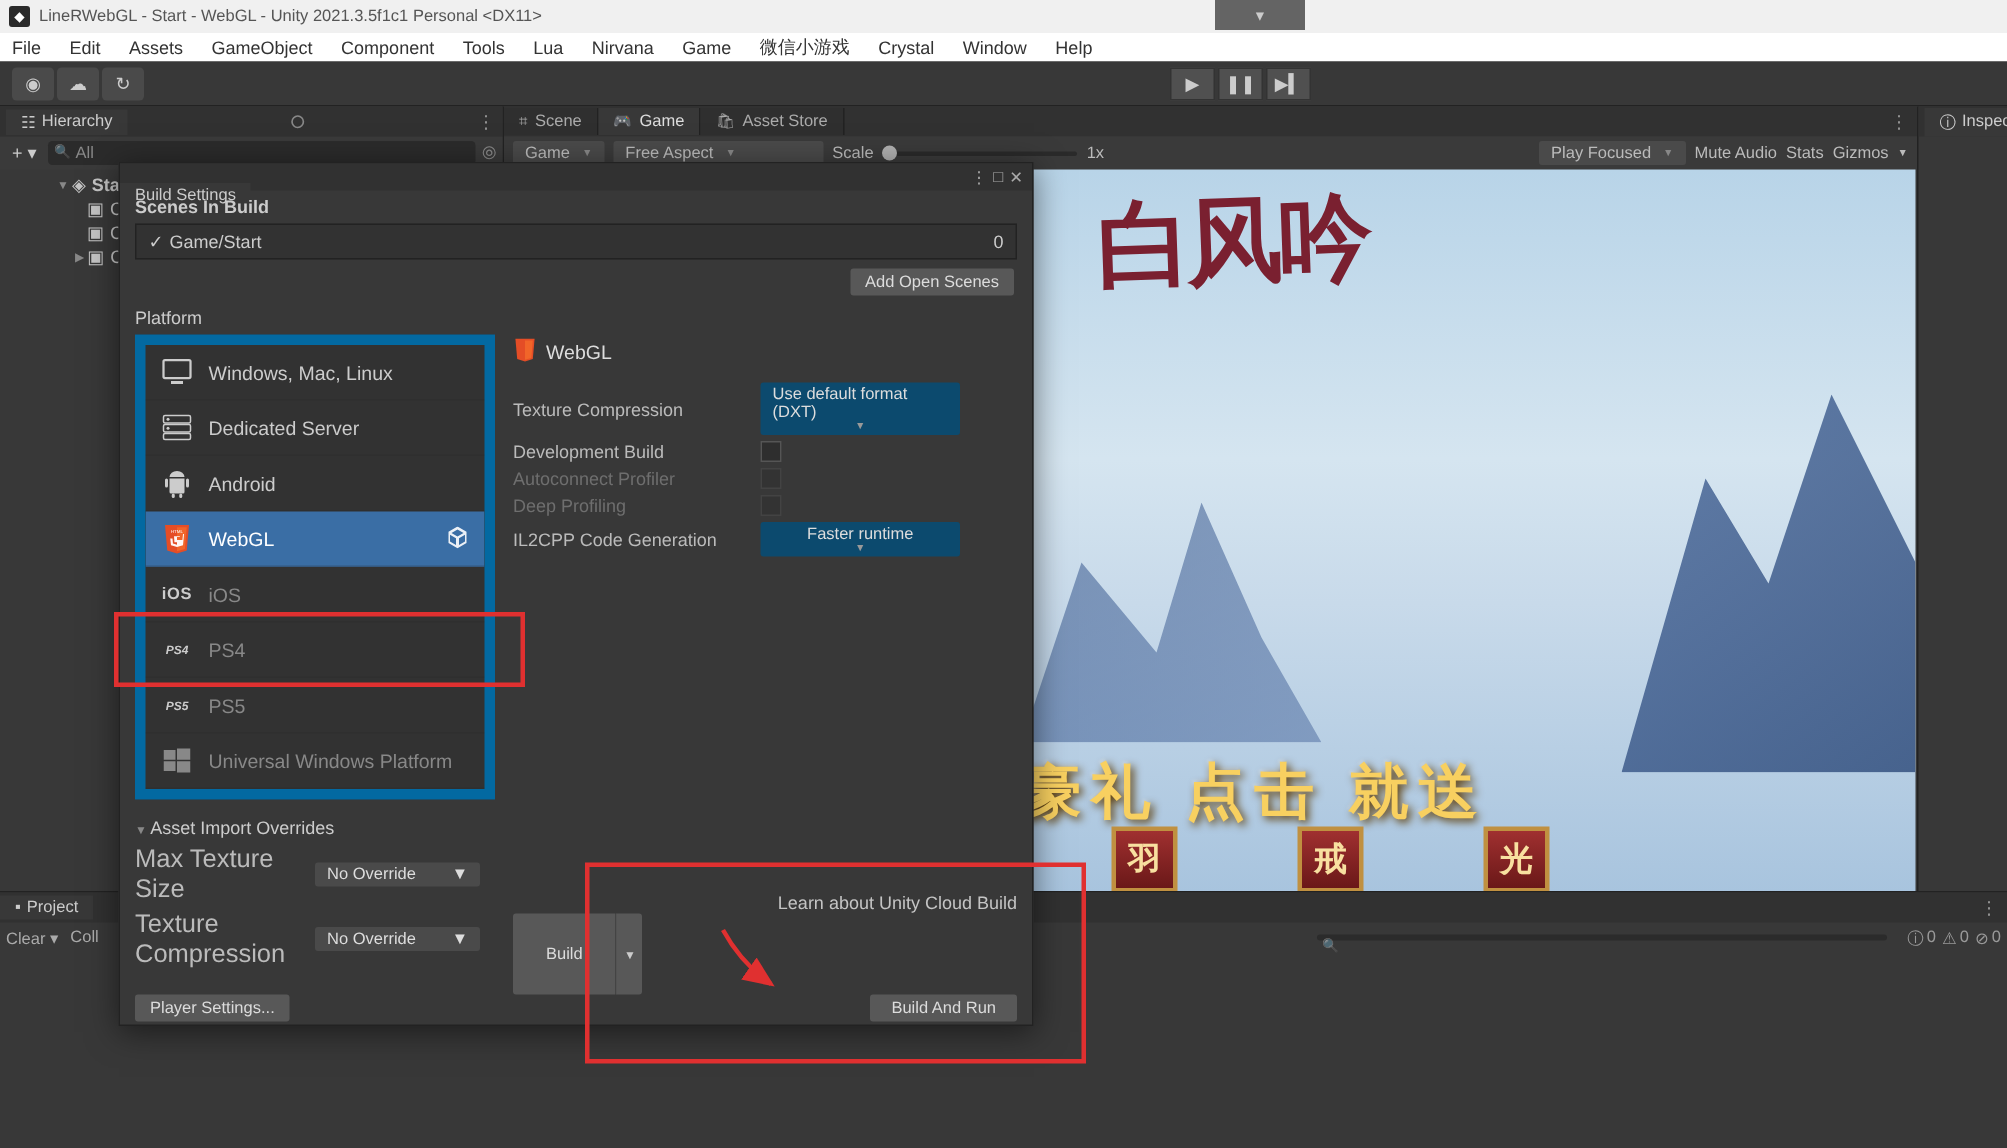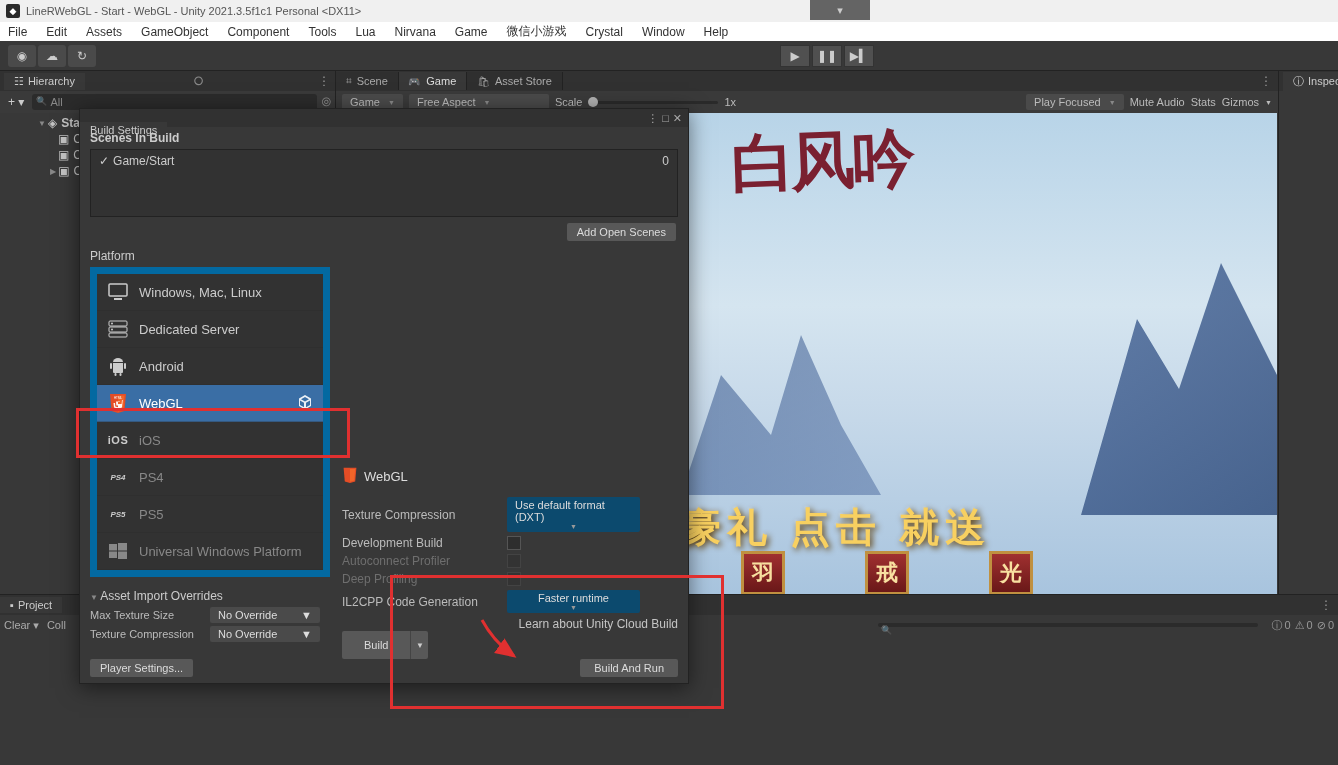--- a/index.html
+++ b/index.html
@@ -77,21 +77,21 @@
 .build-window .bw-tab { background:#383838; padding:2px 10px; font-size:11px; color:#ccc;margin-top:24px; }
 .build-window .bw-tabrow .wctrls { margin-left:auto; display:flex; gap:4px; padding:0 6px; color:#aaa; font-size:11px; }
 .build-window .scenes-label { padding:4px 10px; font-size:12px; color:#ccc; font-weight:bold; }
 .build-window .scenes-box { margin:0 10px; height:116px; background:#323232; border:1px solid #222; padding:4px 8px; position:relative; }
 .build-window .scenes-box .scene-row { display:flex; align-items:center; gap:4px; color:#ccc; font-size:12px; }
 .build-window .scenes-box .scene-row .idx { margin-left:auto; }
 .build-window .add-scenes { margin:6px 12px 2px auto; align-self:flex-end; }
 
 .ubtn { background:#585858; color:#dcdcdc; border:none; padding:3px 10px; font-size:11px; border-radius:2px; cursor:default; }
 
-.build-window .lower { flex:1; display:flex; padding:6px 10px; gap:12px;align-items:flex-end; }
+.build-window .lower { flex:1; display:flex; padding:6px 10px; gap:12px; }
 
 .plat-col { width:240px; display:flex; flex-direction:column; }
 .plat-col .plat-title { font-size:12px; color:#ccc; margin-bottom:4px; }
 .plat-list { flex:1; background:#323232; border:7px solid #0369a1; overflow:hidden; display:flex; flex-direction:column; }
 .plat-item { display:flex; align-items:center; gap:10px; padding:7px 10px; color:#ccc; font-size:13px; border-bottom:1px solid #2a2a2a4d; }
 .plat-item.selected { background:#3a6ea5; color:#fff; }
 .plat-item.dim { color:#888; }
 .plat-item .picon { width:22px; height:22px; display:flex; align-items:center; justify-content:center; font-size:12px; color:#ccc; }
 .plat-item .unity-mark { margin-left:auto; width:16px; height:16px; opacity:.9; }
 
@@ -104,24 +104,24 @@
 .settings-col .row .lbl { width:165px; color:#bbb; }
 .settings-col .row.dim .lbl { color:#6e6e6e; }
 .dd2 { background:#0c4a6e; padding:2px 8px; border-radius:2px; display:flex; align-items:center; justify-content:space-between; color:#ddd; font-size:11px; width:133px;flex-direction:column; }
 .dd2 .tri { font-size:7px; color:#999; }
 .chk { width:14px; height:14px; background:#2e2e2e; border:1px solid #555; }
 
 .overrides { margin-top:12px; }
 .overrides .ov-title { font-size:12px; color:#ccc; margin-bottom:4px; }
 .overrides .ov-title::before { content:'▼ '; font-size:8px; color:#888; }
 .overrides .ov-row { display:flex; align-items:center; margin-bottom:3px; }
-.overrides .ov-row .lbl { width:120px; font-size:11px; color:#bbb; }
+.overrides .ov-row .lbl { width:120px; font-size:17px; color:#bbb; }
 .dd3 { background:#4a4a4a; padding:2px 8px; border-radius:2px; display:flex; align-items:center; justify-content:space-between; color:#ddd; font-size:11px; width:110px; }
 .build-drop { display:flex; }
-.build-drop .ubtn { border-radius:2px 0 0 2px; padding:8px 22px; }
+.build-drop .ubtn { border-radius:2px 0 0 2px; padding:21px 22px; }
 .build-drop .caret-btn { background:#585858; width:18px; display:flex; align-items:center; justify-content:center; border-radius:0 2px 2px 0; border-left:1px solid #444; font-size:8px; color:#ccc; }
 
 
 .anno { position:absolute; border:3px solid #e03030; z-index:100; pointer-events:none; }
 .anno1 { left:76px; top:408px; width:274px; height:50px; }
 .anno2 { left:390px; top:575px; width:334px; height:134px; }
 .arrow { position:absolute; left:474px; top:612px; z-index:101; pointer-events:none; }
 </style>
 </head>
 <body>

